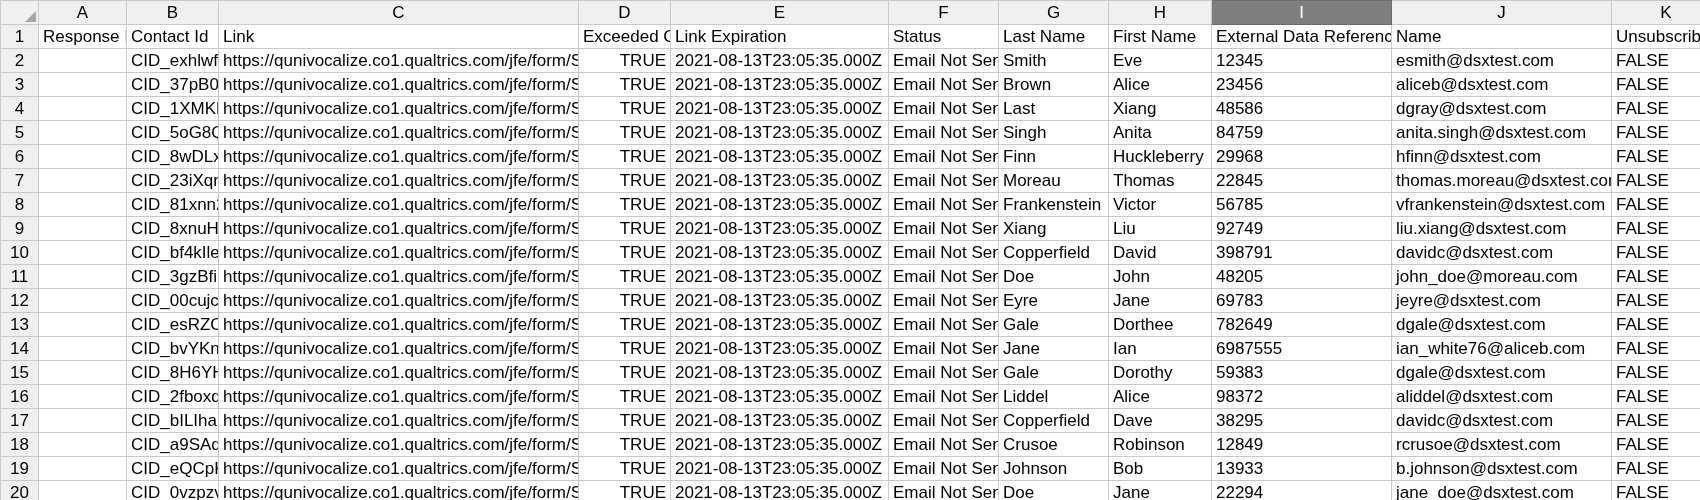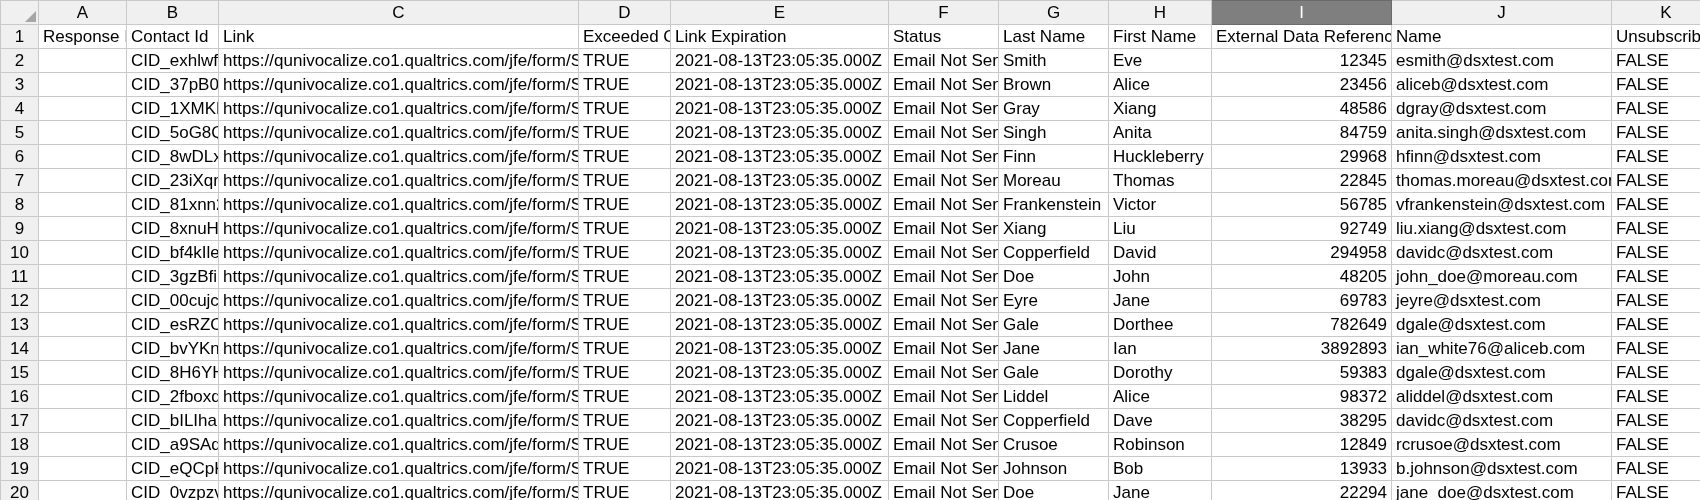--- a/index.html
+++ b/index.html
@@ -70,24 +70,23 @@
   
   td.rowhead {
     background: #f0f0f0;
     text-align: center;
     color: #000;
     border: 1px solid #b4b4b4;
     width: 38px;
     font-size: 17px;
   }
   td.num {
+  }
+  td.center {
     text-align: right;
-  }
-  td.center {
-    text-align: left;
   }
   
   col.c-rh { width: 38px; }
   col.c-a  { width: 88px; }
   col.c-b  { width: 92px; }
   col.c-c  { width: 360px; }
   col.c-d  { width: 92px; }
   col.c-e  { width: 218px; }
   col.c-f  { width: 110px; }
   col.c-g  { width: 110px; }
@@ -177,21 +176,21 @@
         <td>FALSE</td>
       </tr>
       <tr>
         <td class="rowhead">4</td>
         <td></td>
         <td>CID_1XMKFL</td>
         <td>https://qunivocalize.co1.qualtrics.com/jfe/form/SV</td>
         <td class="center">TRUE</td>
         <td>2021-08-13T23:05:35.000Z</td>
         <td>Email Not Sent</td>
-        <td>Gray</td>
+        <td>Last</td>
         <td>Xiang</td>
         <td class="num">48586</td>
         <td>dgray@dsxtest.com</td>
         <td>FALSE</td>
       </tr>
       <tr>
         <td class="rowhead">5</td>
         <td></td>
         <td>CID_5oG8Qb</td>
         <td>https://qunivocalize.co1.qualtrics.com/jfe/form/SV</td>
@@ -263,21 +262,21 @@
       <tr>
         <td class="rowhead">10</td>
         <td></td>
         <td>CID_bf4kIlef</td>
         <td>https://qunivocalize.co1.qualtrics.com/jfe/form/SV</td>
         <td class="center">TRUE</td>
         <td>2021-08-13T23:05:35.000Z</td>
         <td>Email Not Sent</td>
         <td>Copperfield</td>
         <td>David</td>
-        <td class="num">294958</td>
+        <td class="num">398791</td>
         <td>davidc@dsxtest.com</td>
         <td>FALSE</td>
       </tr>
       <tr>
         <td class="rowhead">11</td>
         <td></td>
         <td>CID_3gzBfiN</td>
         <td>https://qunivocalize.co1.qualtrics.com/jfe/form/SV</td>
         <td class="center">TRUE</td>
         <td>2021-08-13T23:05:35.000Z</td>
@@ -319,21 +318,21 @@
       <tr>
         <td class="rowhead">14</td>
         <td></td>
         <td>CID_bvYKnNr</td>
         <td>https://qunivocalize.co1.qualtrics.com/jfe/form/SV</td>
         <td class="center">TRUE</td>
         <td>2021-08-13T23:05:35.000Z</td>
         <td>Email Not Sent</td>
         <td>Jane</td>
         <td>Ian</td>
-        <td class="num">3892893</td>
+        <td class="num">6987555</td>
         <td>ian_white76@aliceb.com</td>
         <td>FALSE</td>
       </tr>
       <tr>
         <td class="rowhead">15</td>
         <td></td>
         <td>CID_8H6YHFI</td>
         <td>https://qunivocalize.co1.qualtrics.com/jfe/form/SV</td>
         <td class="center">TRUE</td>
         <td>2021-08-13T23:05:35.000Z</td>

